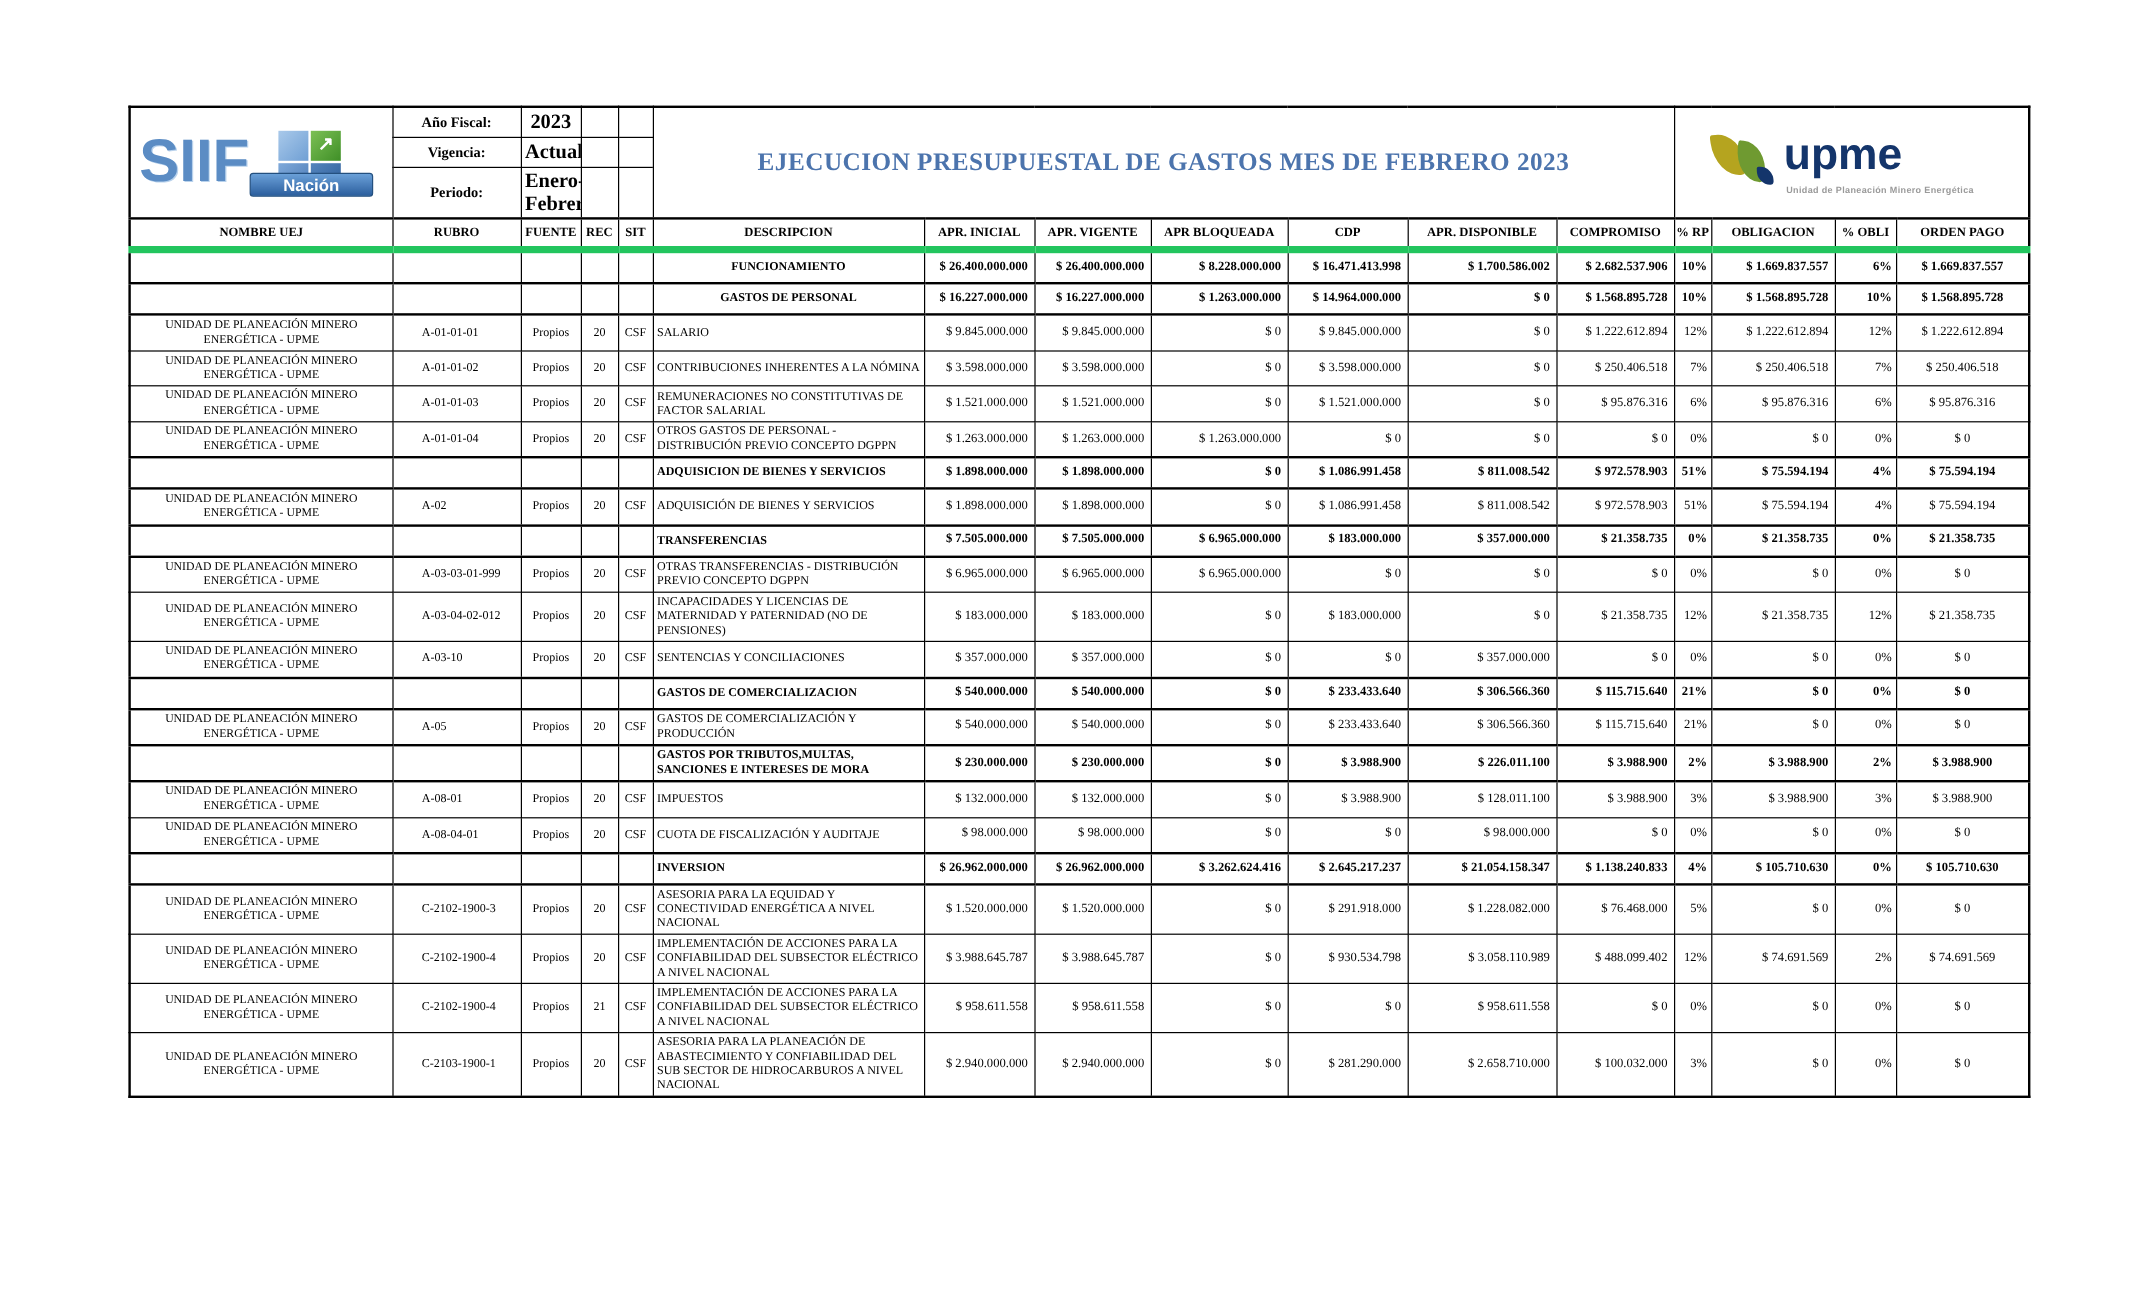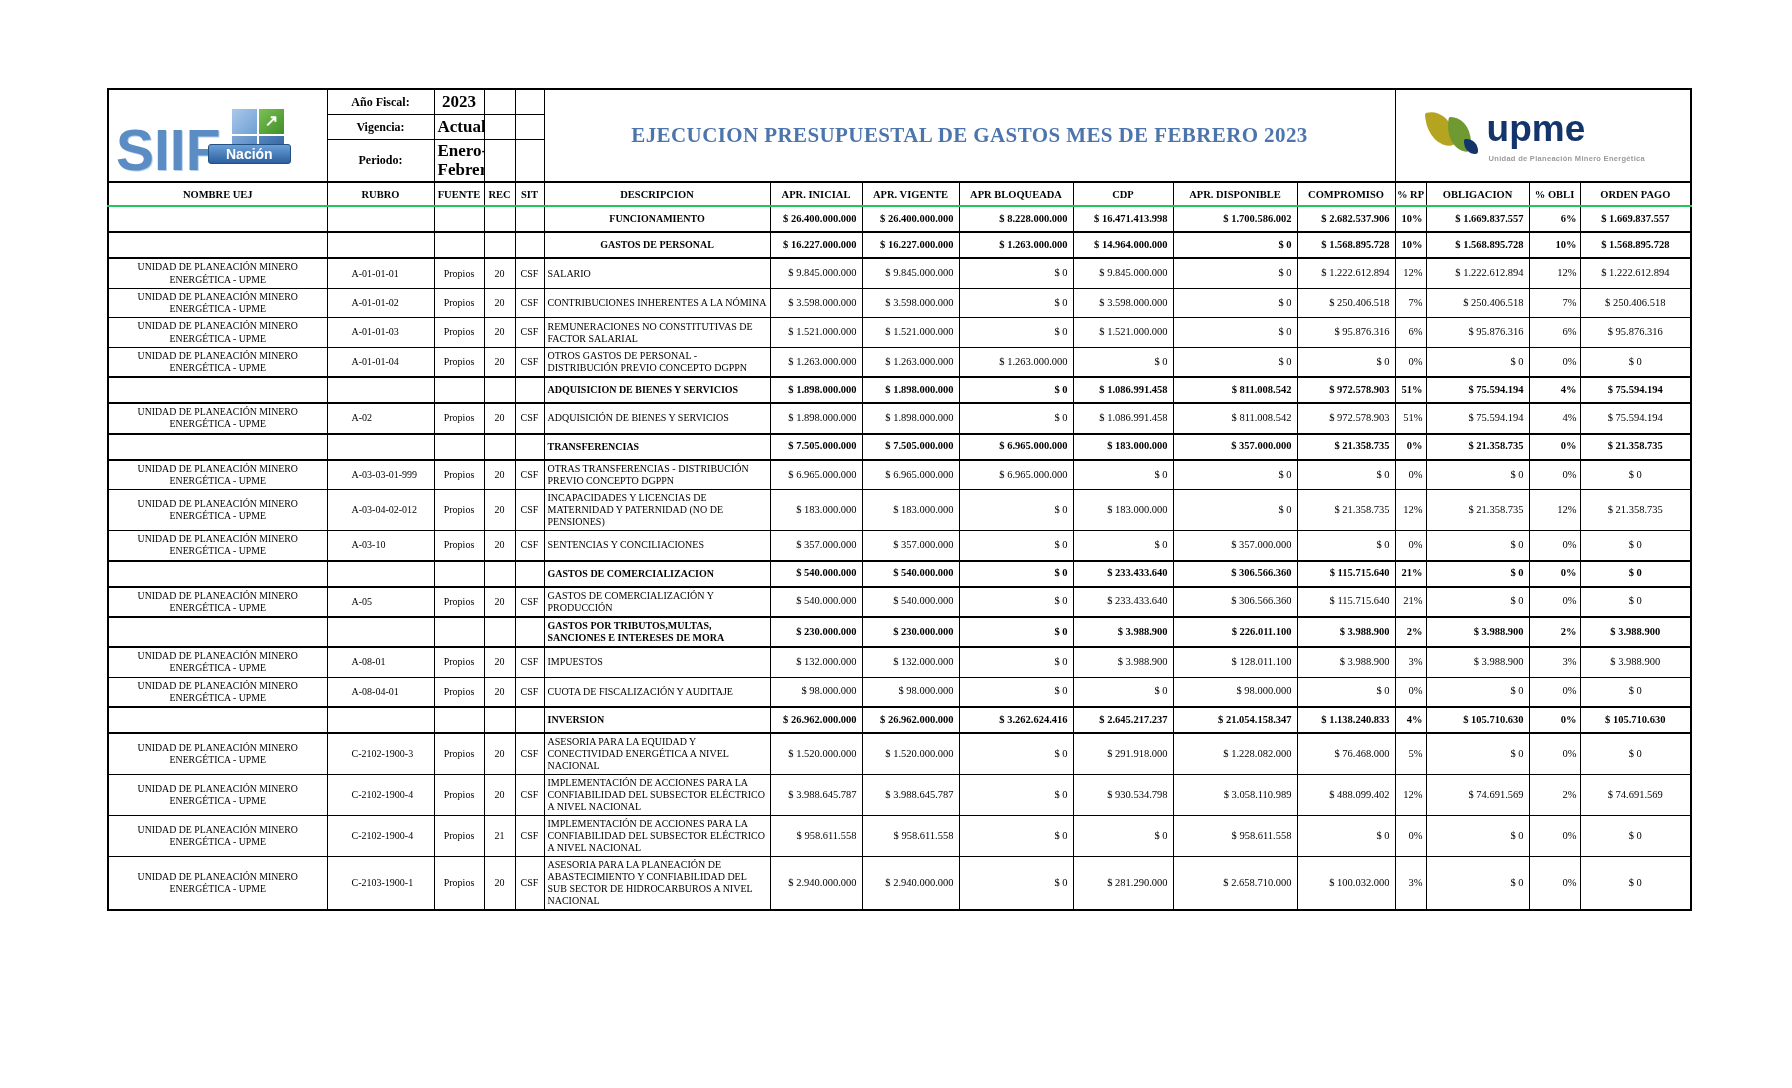--- a/index.html
+++ b/index.html
@@ -13,56 +13,56 @@
   
   tr.band td{height:20px;}
   td.logo-cell{padding:1px;}
   td.band-label{font-weight:bold;font-size:12px;text-align:center;}
   td.band-value{font-weight:bold;font-size:17px;text-align:center;line-height:1.1;}
   td.title-cell{text-align:center;vertical-align:middle;}
   .report-title{color:#4C74AD;font-weight:bold;font-size:21px;letter-spacing:0.4px;}
   
   tr.colhead th{
     font-size:10.5px;font-weight:bold;text-align:center;padding:3px 1px;
-    border-top:2px solid #000;border-bottom:2px solid #22c55e;height:16px;
+    border-top:2px solid #000;border-bottom:6px solid #22c55e;height:16px;
   }
   
   tbody td{font-size:10.5px;line-height:1.22;}
   td.uej{font-size:9.8px;text-align:center;line-height:1.25;}
   td.rubro{font-size:10px;text-align:left;padding-left:24px;}
   td.ctr{font-size:10px;text-align:center;}
   td.desc{font-size:10px;text-align:left;line-height:1.2;}
   td.desc.ctr{text-align:center;}
   td.money{text-align:right;padding-right:5px;}
   td.moneyc{text-align:center;}
   td.pct{text-align:right;}
   tr.sec td{font-weight:bold;border-top:2px solid #000;border-bottom:2px solid #000;height:20px;}
   tbody tr{height:24px;}
   
   .siif-logo{position:relative;width:100%;height:60px;}
   .siif-word{
-    position:absolute;left:6px;top:16px;
+    position:absolute;left:6px;top:0px;
     font-family:"Liberation Sans", sans-serif;font-weight:bold;font-style:normal;
-    font-size:57px;line-height:56px;color:#5B8CC4;
+    font-size:50px;line-height:56px;color:#5B8CC4;
     text-shadow:1px 1px 0 #b9d2ec;
   }
   .siif-grid{position:absolute;left:122px;top:3px;width:54px;height:54px;}
   .siif-grid .sq{position:absolute;width:25px;height:25px;}
   .sq1{left:0;top:0;background:linear-gradient(135deg,#a9c9ea,#6f9fd4);}
   .sq2{left:27px;top:0;background:linear-gradient(135deg,#7cc055,#3f8f27);color:#fff;
        font-family:"Liberation Sans",sans-serif;font-weight:bold;font-size:16px;
        text-align:center;line-height:24px;}
   .sq3{left:0;top:27px;background:linear-gradient(135deg,#7fa9da,#4a7ab5);}
   .sq4{left:27px;top:27px;background:linear-gradient(135deg,#5585bd,#2b5c98);}
   .siif-nacion{
     position:absolute;left:98px;top:38px;
     background:linear-gradient(180deg,#6aa0d8,#2c5f9e);
     border:1px solid #24507f;border-radius:3px;
     color:#fff;font-family:"Liberation Sans",sans-serif;font-weight:bold;
-    font-size:14px;padding:0 17px;line-height:18px;
+    font-size:14px;padding:0 27px;line-height:18px;
   }
   
   .upme-logo{position:relative;width:100%;height:60px;}
   .leaf{position:absolute;}
   .leaf1{left:30px;top:5px;width:27px;height:36px;background:#B5A41F;
          border-radius:8% 85% 18% 85%;transform:rotate(-8deg);}
   .leaf2{left:50px;top:12px;width:25px;height:33px;background:#6F9A31;
          border-radius:8% 85% 18% 85%;transform:rotate(6deg);}
   .leaf3{left:67px;top:33px;width:14px;height:15px;background:#14356B;
          border-radius:10% 80% 20% 80%;}

